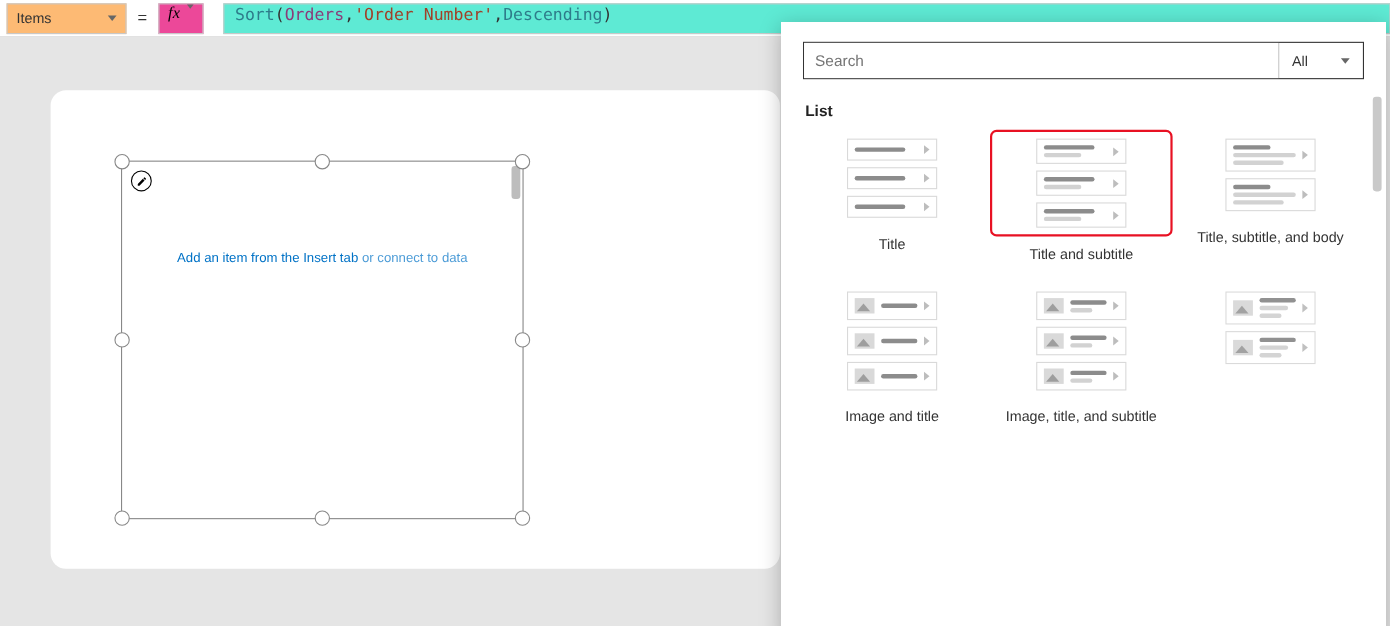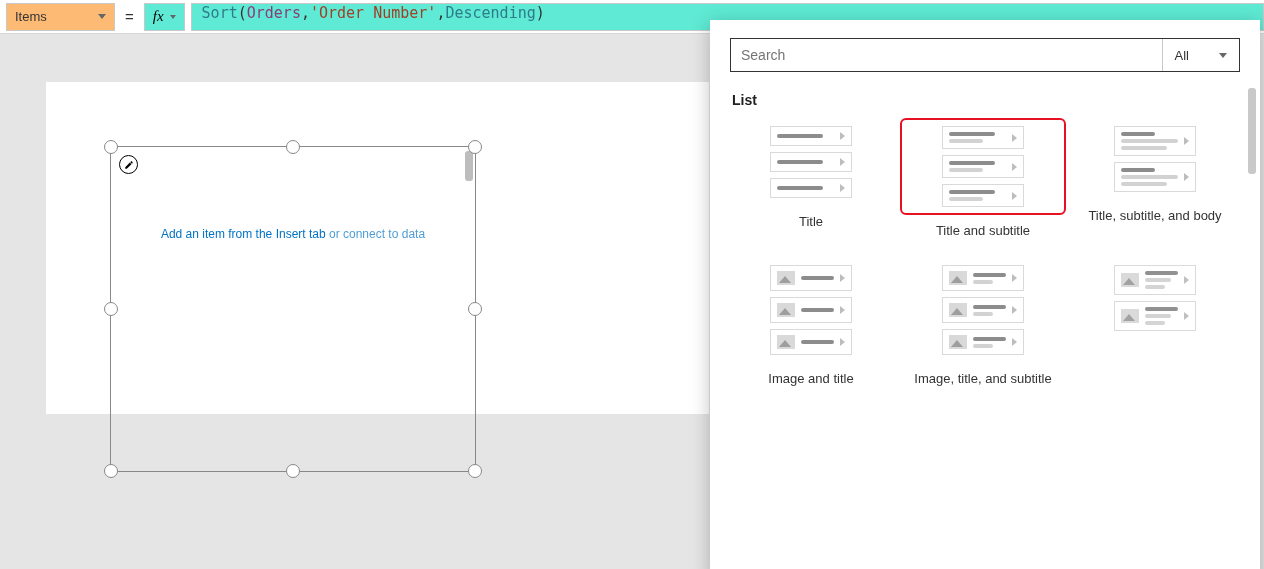--- a/index.html
+++ b/index.html
@@ -28,26 +28,26 @@
       height: 28px;
       border: 1px solid #c8c8c8;
       padding: 0 8px;
       justify-content: space-between;
       color: #333;
       background: #fdba74;
     }
     .eq-sign { margin: 0 10px; color: #333; font-size: 15px; }
     .fx-box {
       display: flex;
-      align-items: center;
+      align-items: flex-start;
       border: 1px solid #c8c8c8;
       height: 28px;
       padding: 0 8px;
-      margin-right: 6px;
-      background: #5eead4;
+      margin-right: 18px;
+      background: #ec4899;
     }
     .fx-box .fx { font-style: italic; font-family: "Times New Roman", serif; font-size: 15px; margin-right: 6px; }
     .formula-input {
       flex: 1;
       height: 28px;
       border: 1px solid #c8c8c8;
       background: #5eead4;
       display: flex;
       align-items: flex-start;
       padding: 0 10px;
@@ -75,22 +75,23 @@
     }
     
     .workspace {
       position: absolute;
       top: 34px; left: 0; right: 0; bottom: 0;
       background: #e5e5e5;
     }
     .canvas-area {
       position: absolute;
       left: 46px; top: 48px;
-      width: 663px; height: 332px;
-      background: #fff;
+      width: 663px; height: 435px;
+      background: #fff;
+      border-radius: 14px;
     }
     .sel-box {
       position: absolute;
       left: 64px; top: 64px;
       width: 366px; height: 326px;
       border: 1px solid #888;
     }
     .edit-circle {
       position: absolute;
       left: 8px; top: 8px;

